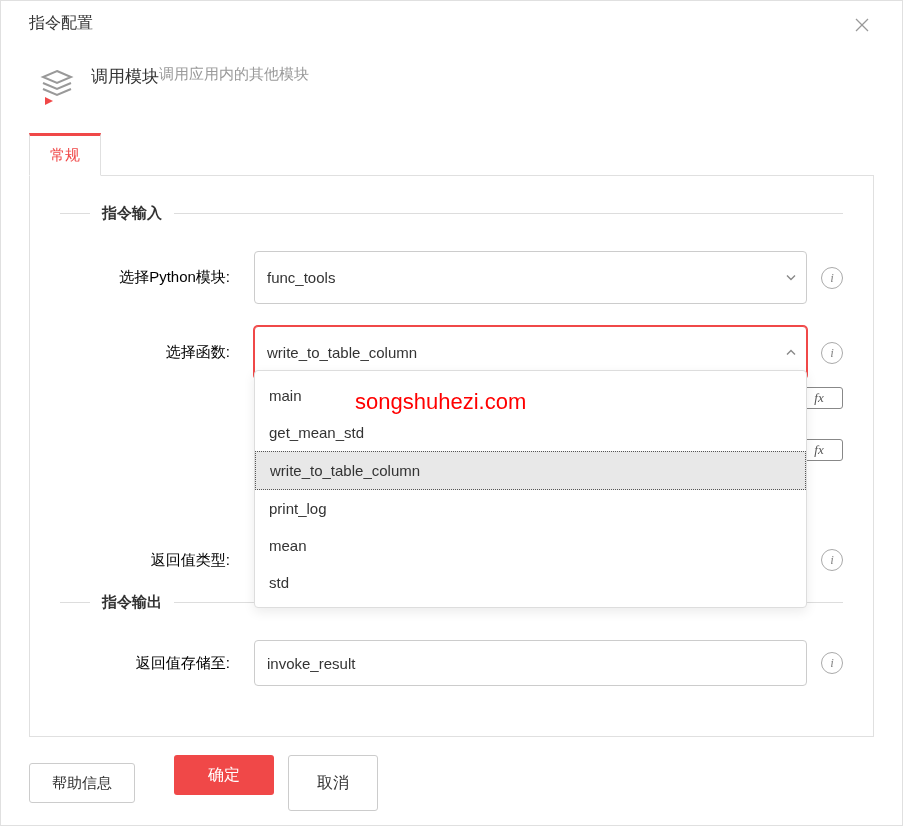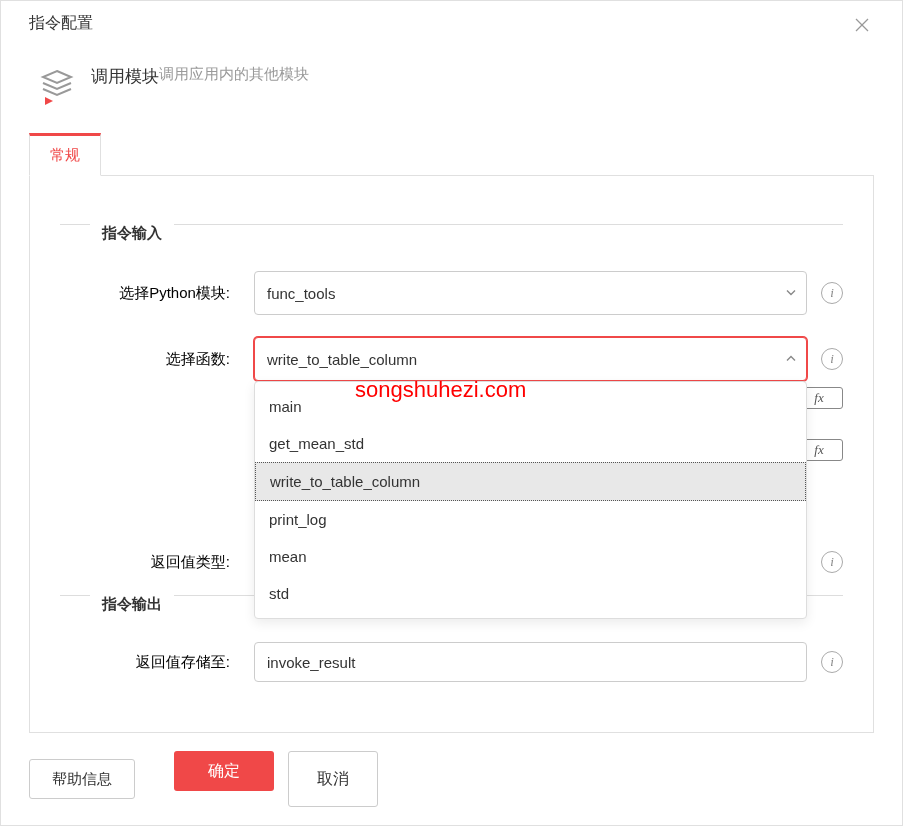--- a/index.html
+++ b/index.html
@@ -11,37 +11,37 @@
 .close-btn svg { display: block; }
 .top-info { display: flex; align-items: flex-start; padding: 20px 24px 12px 36px; gap: 14px; }
 .module-icon { width: 40px; height: 40px; }
 .info-text { display: flex; flex-direction: row; margin-top: -2px; }
 .info-title { font-size: 17px; color: #333; margin-bottom: 2px; }
 .info-desc { font-size: 15px; color: #999; }
 .tabs { display: flex; padding: 0 28px; margin-top: 14px; }
 .tab { padding: 10px 20px; font-size: 15px; color: #999; cursor: pointer; border: 1px solid transparent; position: relative; }
 .tab.active { color: #f04848; border: 1px solid #e0e0e0; border-bottom: 1px solid #fff; border-top: 3px solid #f04848; z-index: 2; }
 .tab-panel { border: 1px solid #e0e0e0; margin: -1px 28px 0 28px; padding: 28px 30px; flex: 1; position: relative; }
-.fieldset-label { display: flex; margin-bottom: 28px; margin-top: 20px; }
+.fieldset-label { display: flex; align-items: center; margin-bottom: 28px; }
 .fieldset-label .line-l { width: 30px; border-top: 1px solid #ddd; margin-right: 12px; }
 .fieldset-label .label { font-size: 15px; color: #333; font-weight: bold; }
 .fieldset-label .line-r { flex: 1; border-top: 1px solid #ddd; margin-left: 12px; }
 .form-row { display: flex; align-items: center; margin-bottom: 22px; }
 .form-label { width: 170px; text-align: right; font-size: 15px; color: #000000; margin-right: 24px; }
 .input-wrap { flex: 1; position: relative; }
-.select-input { width: 100%; height: 44px; border: 1px solid #ccc; border-radius: 4px; padding: 0 32px 0 12px; font-size: 15px; color: #333; background: #fff; cursor: pointer; display: flex; align-items: center; }
+.select-input { width: 100%; height: 53px; border: 1px solid #ccc; border-radius: 4px; padding: 0 32px 0 12px; font-size: 15px; color: #333; background: #fff; cursor: pointer; display: flex; align-items: center; }
 .select-input.open { border: 1px solid #f04848; box-shadow: 0 0 0 1px #f04848; }
 .chevron { position: absolute; right: 10px; top: 50%; transform: translateY(-50%); color: #888; }
-.text-input { width: 100%; height: 40px; border: 1px solid #ccc; border-radius: 4px; padding: 16px 12px; font-size: 15px; color: #333; background: #fff; }
+.text-input { width: 100%; height: 46px; border: 1px solid #ccc; border-radius: 4px; padding: 16px 12px; font-size: 15px; color: #333; background: #fff; }
 .info-icon { margin-left: 14px; width: 22px; height: 22px; border: 1px solid #aaa; border-radius: 50%; display: flex; align-items: center; justify-content: center; font-size: 13px; color: #888; font-style: italic; font-family: Georgia, serif; cursor: pointer; }
 .fx-icon { margin-left: 14px; width: 48px; height: 22px; border: 1px solid #888; border-radius: 3px; display: flex; align-items: center; justify-content: center; font-size: 13px; color: #555; font-style: italic; font-family: Georgia, serif; }
 .dropdown-panel { position: absolute; top: 44px; left: 0; right: 0; background: #fff; border: 1px solid #ddd; border-radius: 4px; box-shadow: 0 4px 12px rgba(0,0,0,0.08); z-index: 10; padding: 6px 0; }
 .dropdown-option { padding: 10px 14px; font-size: 15px; color: #333; cursor: pointer; }
 .dropdown-option.selected { background: #e8e8e8; border: 1px dotted #555; }
-.watermark { position: absolute; top: 376px; left: 354px; color: #ff0000; font-size: 22px; font-family: Arial; z-index: 20; pointer-events: none; }
+.watermark { position: absolute; top: 388px; left: 354px; color: #ff0000; font-size: 22px; font-family: Arial; z-index: 20; pointer-events: none; }
 .footer { display: flex; justify-content: flex-start; align-items: center; padding: 18px 28px 22px 28px; }
 .help-btn { height: 40px; padding: 0 22px; border: 1px solid #ccc; background: #fff; font-size: 15px; color: #333; border-radius: 3px; cursor: pointer; }
 .right-btns { display: flex; gap: 14px; padding-left: 39px; }
 .ok-btn { height: 40px; padding: 0 34px; background: #f04848; color: #fff; border: none; font-size: 16px; border-radius: 3px; cursor: pointer; }
 .cancel-btn { height: 56px; padding: 0 28px; background: #fff; color: #333; border: 1px solid #ccc; font-size: 16px; border-radius: 3px; cursor: pointer; }
 .phantom-row { position: absolute; right: 30px; display: flex; align-items: center; }
 </style>
 </head>
 <body>
 

